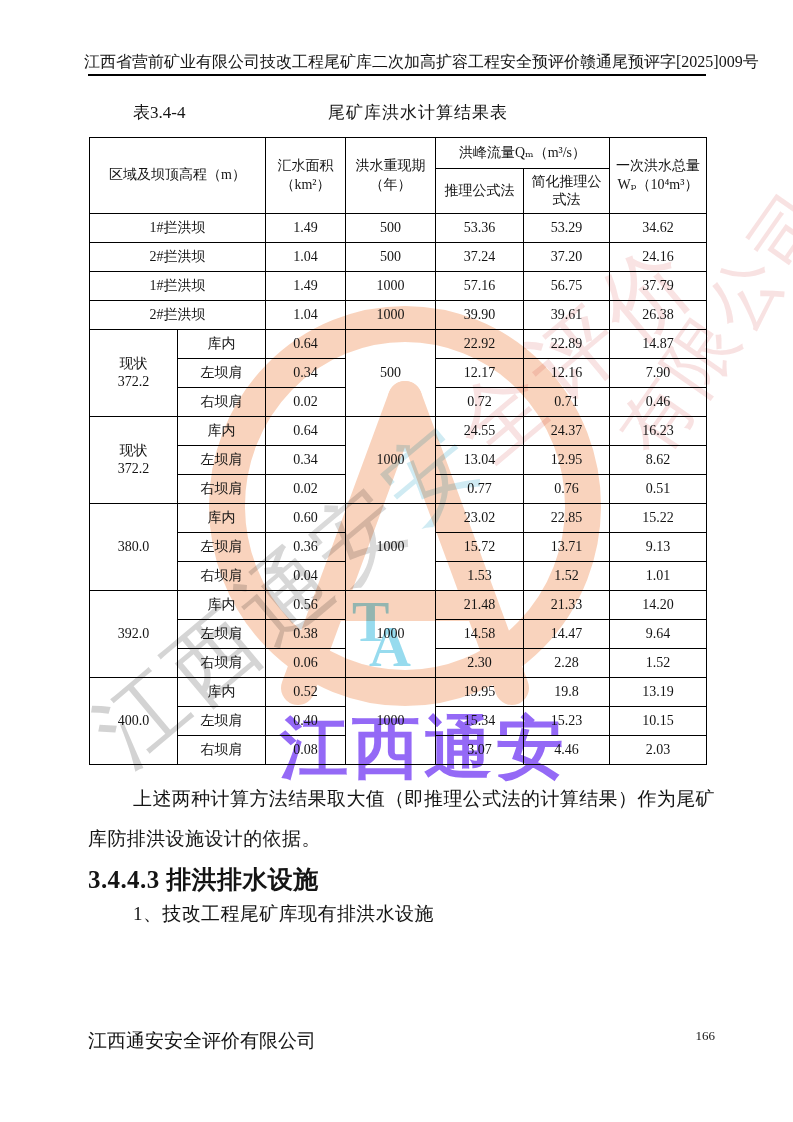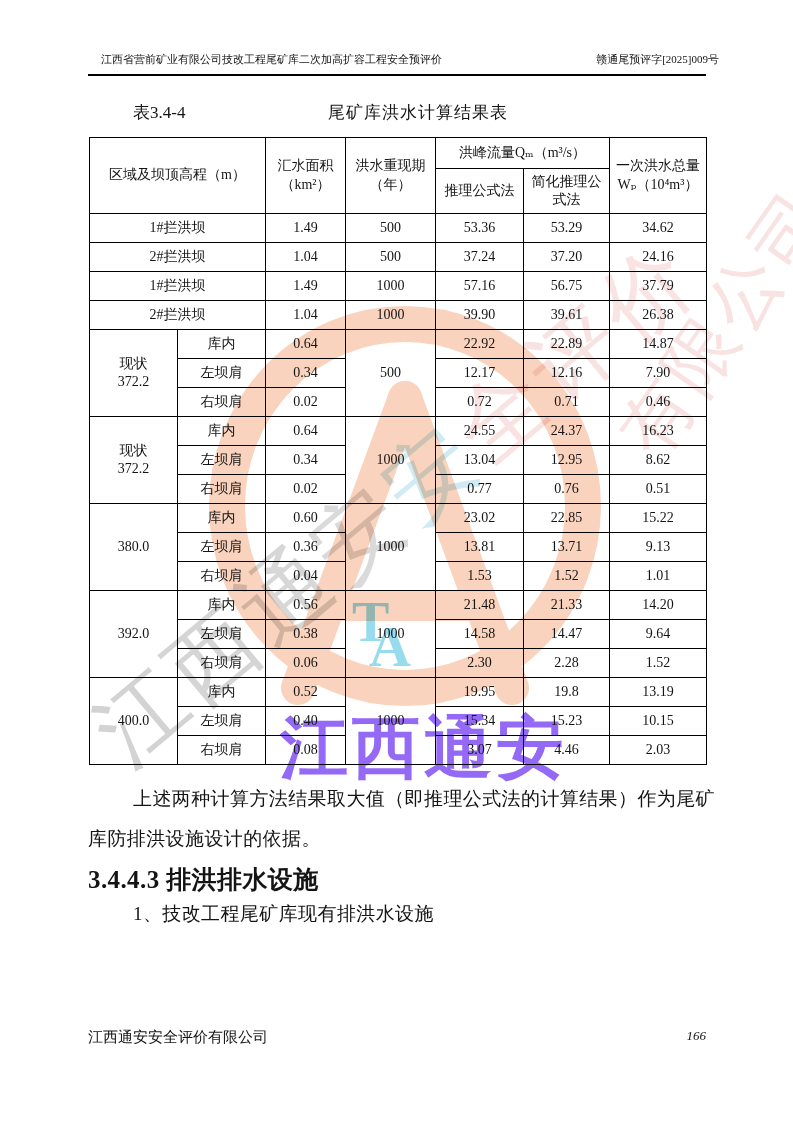--- a/index.html
+++ b/index.html
@@ -4,22 +4,22 @@
 <style>
   html,body{margin:0;padding:0;}
   body{
     width:793px;height:1122px;position:relative;background:#ffffff;
     font-family:"Liberation Serif","DejaVu Serif",serif;color:#141414;
     overflow:hidden;
   }
   .page{position:absolute;inset:0;overflow:hidden;}
 
   
-  .hdr{position:absolute;left:101px;top:52px;width:618px;display:flex;
-       justify-content:space-between;font-size:11px;white-space:nowrap;gap:12px;}
+  .hdr{position:absolute;left:84px;top:52px;width:618px;display:flex;
+       justify-content:space-between;font-size:16px;white-space:nowrap;}
   .hdr-rule{position:absolute;left:88px;top:74px;width:618px;border-top:2px solid #000;}
 
   
   .caption{position:absolute;left:88px;top:101px;width:618px;height:26px;font-size:17px;}
   .caption .lbl{position:absolute;left:45px;top:0;text-align:center;}
   .caption .ttl{position:absolute;left:240px;top:0;letter-spacing:1px;}
 
   
   table.flood{position:absolute;left:89px;top:137px;border-collapse:collapse;
       table-layout:fixed;font-size:14px;background:transparent;}
@@ -32,22 +32,22 @@
   .b{font-weight:bold;}
   .pre{white-space:pre-line;}
 
   
   .bline{position:absolute;left:88px;width:625px;font-size:19px;
          letter-spacing:0.4px;white-space:nowrap;}
   .ind{padding-left:45px;}
   .h3{font-weight:bold;font-size:25px;}
 
   
-  .ftr-l{position:absolute;left:88px;top:1028px;font-size:15px;}
-  .ftr-r{position:absolute;right:87px;top:1028px;font-size:13px;font-style:italic;}
+  .ftr-l{position:absolute;left:88px;top:1028px;font-size:19px;}
+  .ftr-r{position:absolute;right:78px;top:1028px;font-size:13px;}
 
   
   .wm{position:absolute;pointer-events:none;mix-blend-mode:multiply;}
   #wm-logo{left:200px;top:306px;opacity:.6;}
   #wm-diag{left:70px;top:700px;transform:rotate(-40deg);transform-origin:0 0;
       font-size:88px;letter-spacing:6px;opacity:.42;white-space:nowrap;}
   #wm-diag2{left:598px;top:420px;transform:rotate(-55deg);transform-origin:0 0;
       font-size:72px;letter-spacing:4px;opacity:.42;white-space:nowrap;}
   #wm-red{left:280px;top:703px;font-size:68px;font-weight:bold;
       letter-spacing:4px;opacity:.92;white-space:nowrap;}
@@ -196,21 +196,21 @@
         <td>库内</td>
         <td>0.60</td>
         <td rowspan="3">1000</td>
         <td class="b">23.02</td>
         <td>22.85</td>
         <td>15.22</td>
       </tr>
       <tr>
         <td>左坝肩</td>
         <td>0.36</td>
-        <td class="b">13.81</td>
+        <td class="b">15.72</td>
         <td>13.71</td>
         <td>9.13</td>
       </tr>
       <tr>
         <td>右坝肩</td>
         <td>0.04</td>
         <td class="b">1.53</td>
         <td>1.52</td>
         <td>1.01</td>
       </tr>

